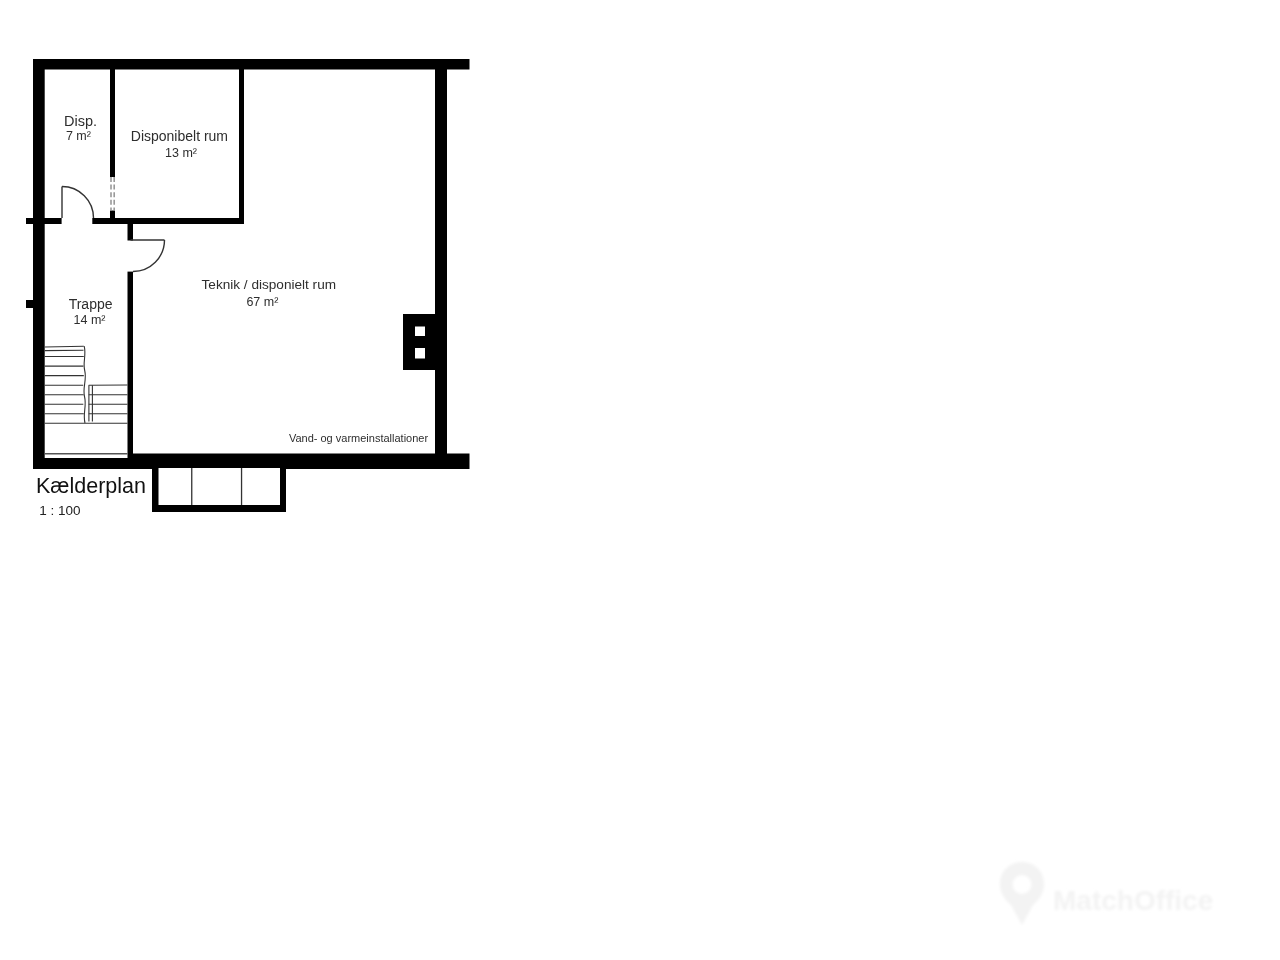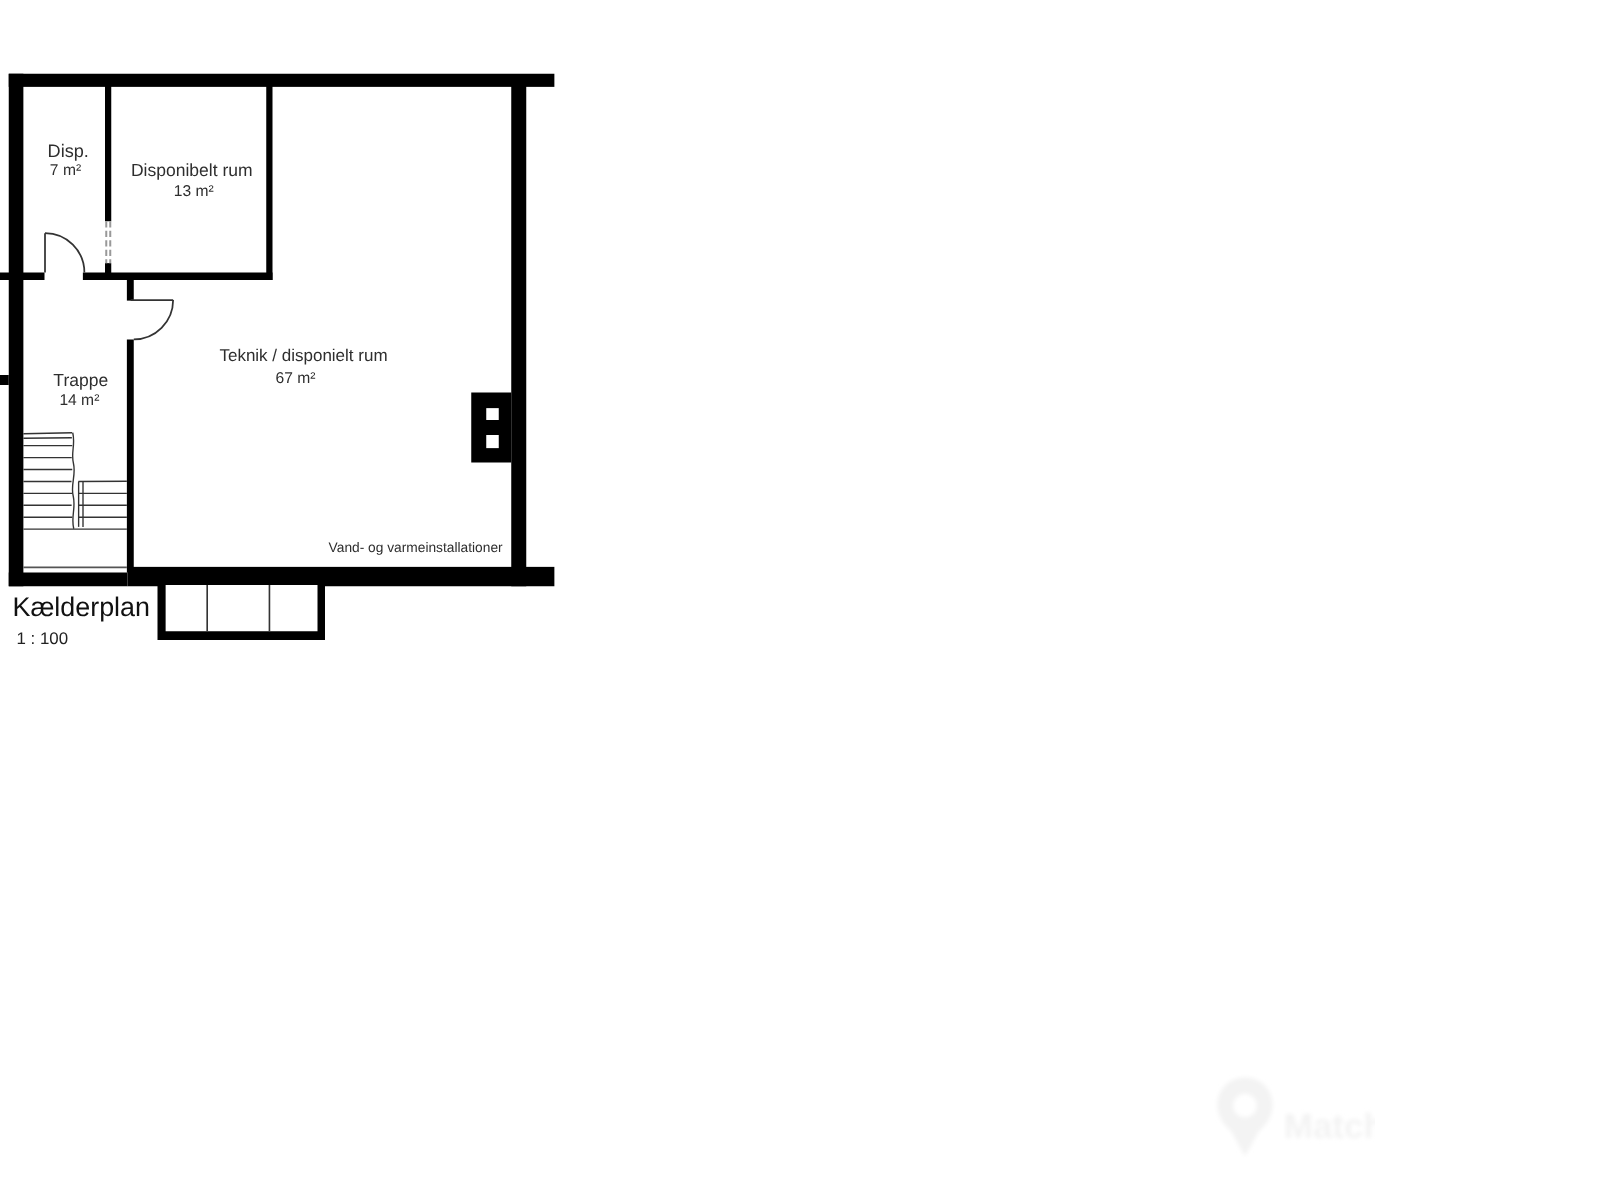--- a/index.html
+++ b/index.html
@@ -1,16 +1,16 @@
 <!DOCTYPE html>
 <html><head>
 <meta charset="utf-8">
 <style>
   html,body{margin:0;padding:0;background:#fff;}
-  .page{position:relative;width:1100px;height:960px;background:#a16207;overflow:hidden;}
+  .page{position:relative;width:1188px;height:960px;background:#eab308;overflow:hidden;margin-left:26px;}
   svg text{font-family:"Liberation Sans", sans-serif;}
 </style>
 </head>
 <body>
 <div class="page">
 <svg width="1280" height="960" viewBox="0 0 1280 960">
   <rect x="0" y="0" width="1280" height="960" fill="#ffffff"></rect>
 
   <g fill="#000000">
 

